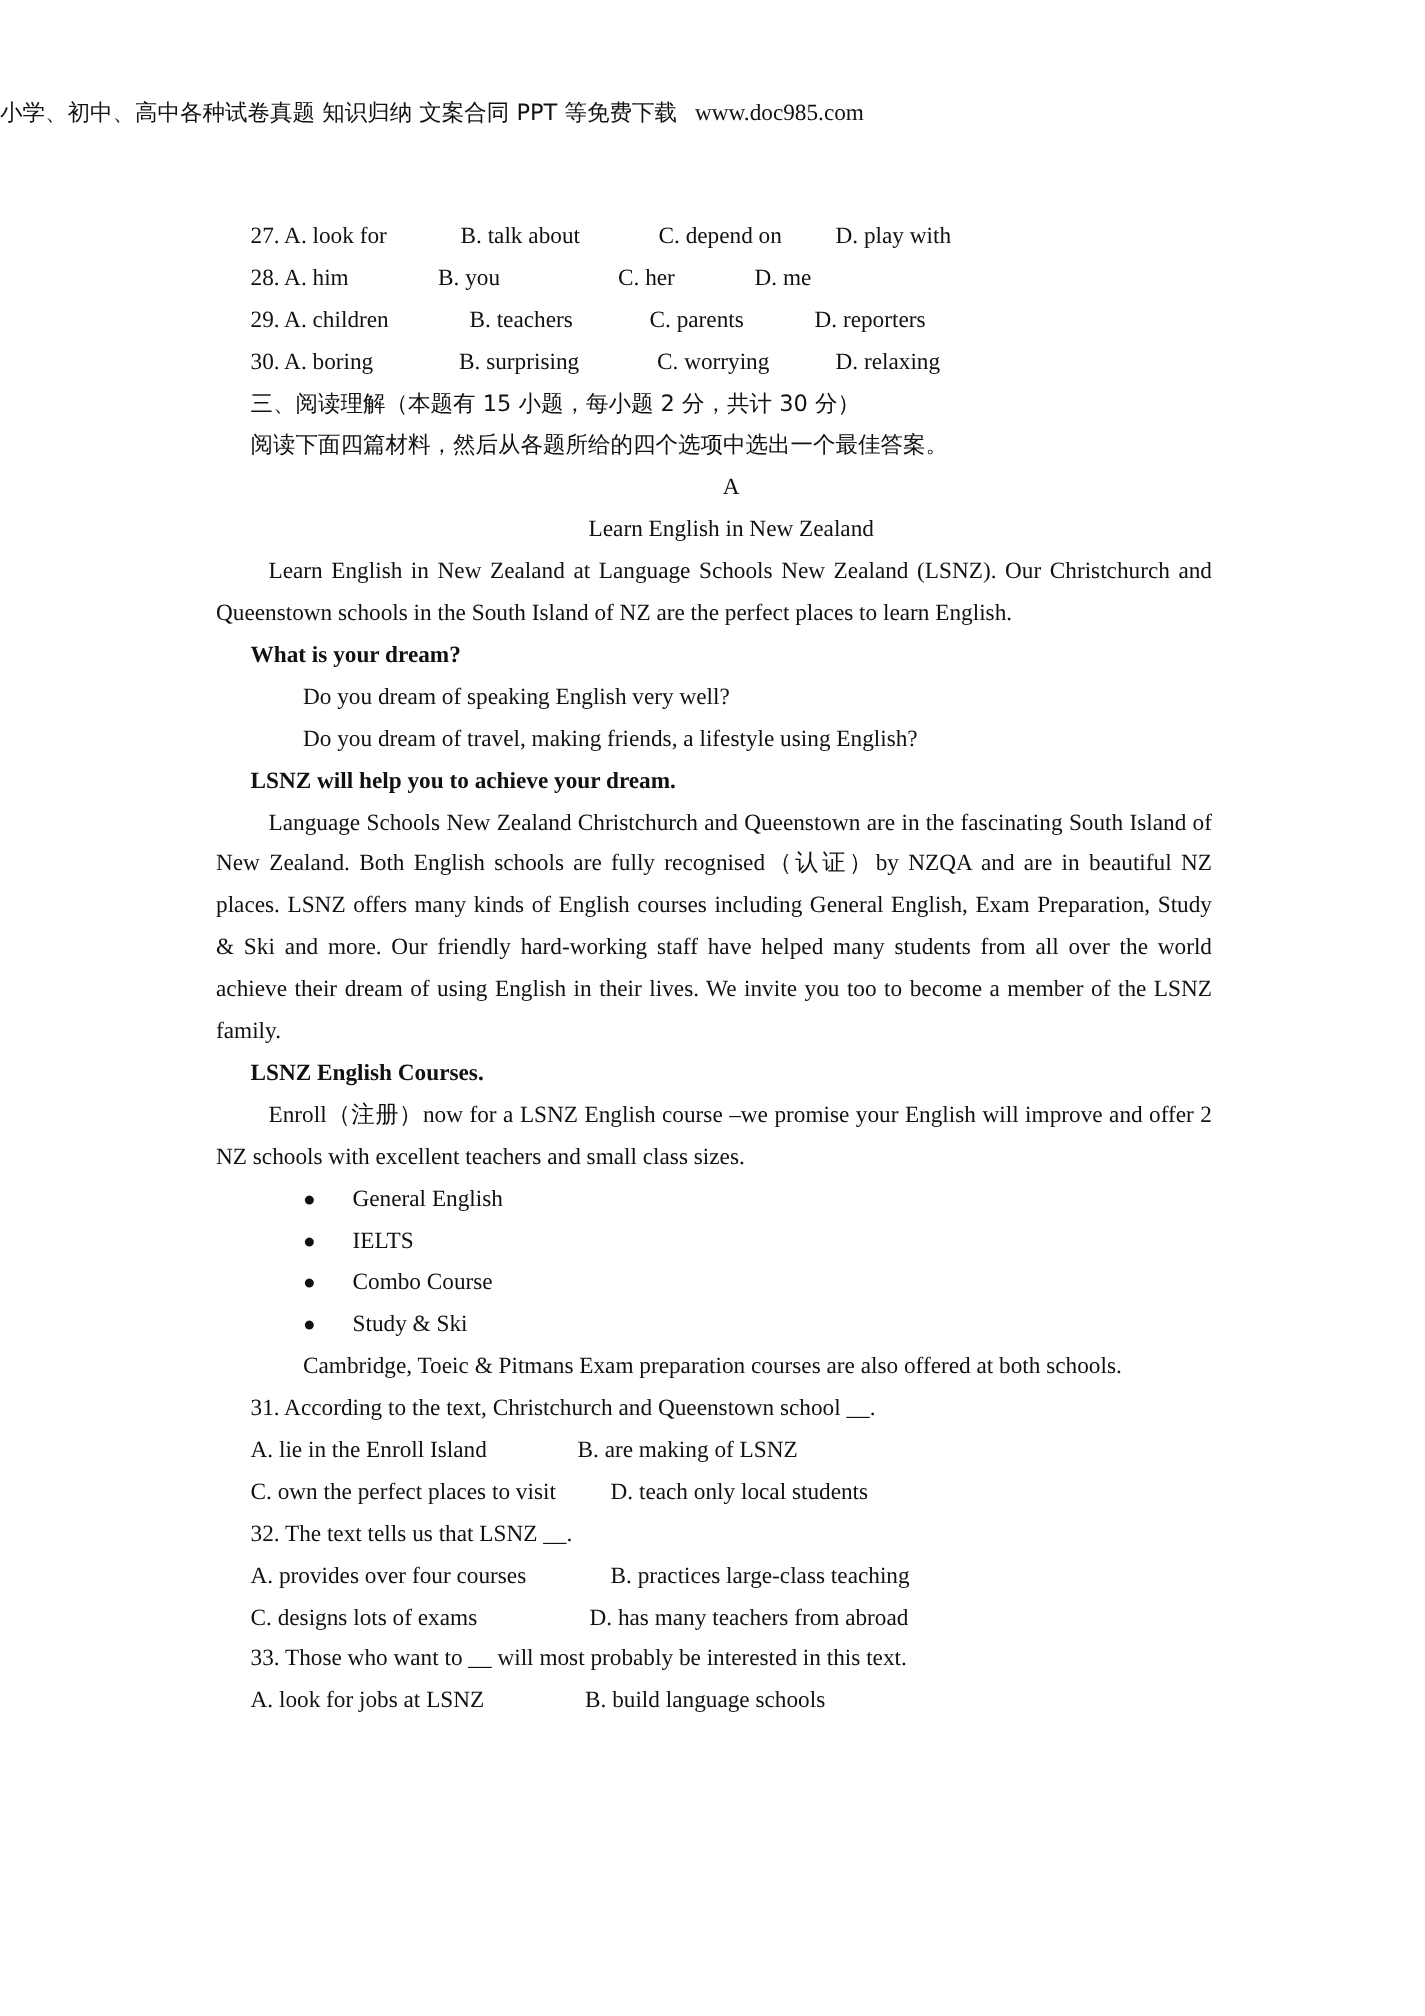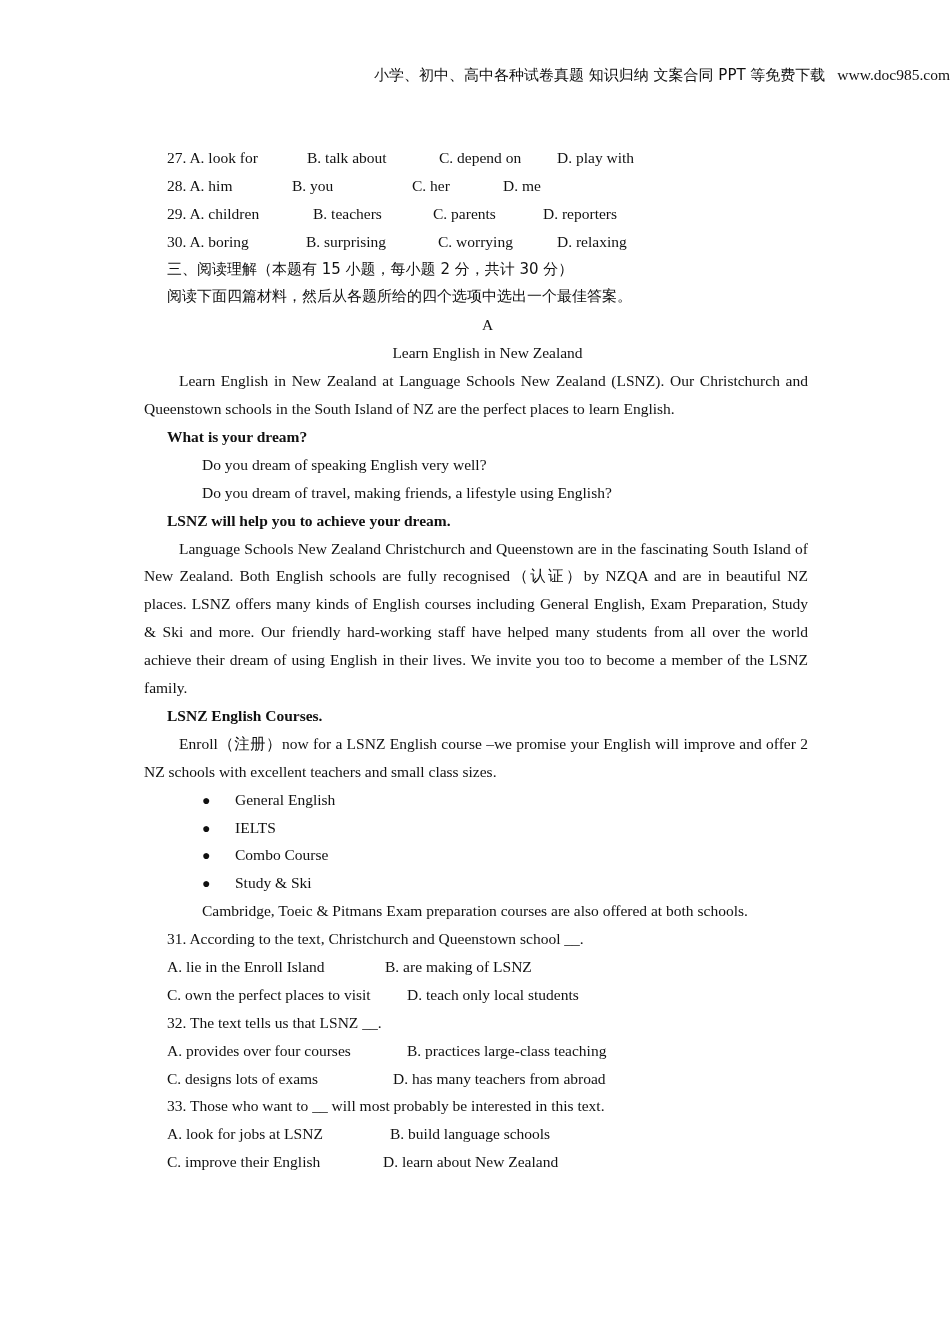--- a/index.html
+++ b/index.html
@@ -2,21 +2,21 @@
 <html><head>
   <meta charset="utf-8">
   <style>
     html, body { margin: 0; padding: 0; background: #ffffff; }
     body {
       width: 950px; height: 1344px; position: relative; overflow: hidden;
       font-family: "Liberation Serif", "DejaVu Serif", serif;
       color: #111; font-size: 15.5px;
     }
     .header {
-      position: absolute; top: 66px; left: 0; width: 950px; text-align: right;
+      position: absolute; top: 66px; left: 0; width: 950px; text-align: left;
       font-size: 15.5px; white-space: pre;
     }
     .header .url { margin-left: 12px; }
     .content { position: absolute; top: 144px; left: 144px; width: 664px; }
     .line { height: 27.9px; line-height: 27.9px; white-space: nowrap; position: relative; margin-left: 23px; }
     .opt { position: absolute; top: 0; }
     .center { text-align: center; }
     .bold { font-weight: bold; }
     .indent { padding-left: 35px; }
     .para { line-height: 27.9px; text-align: justify; }
@@ -100,18 +100,14 @@
   <div class="line">
     <span class="opt" style="left:0">C. designs lots of exams</span>
     <span class="opt" style="left:226px">D. has many teachers from abroad</span>
   </div>
 
   <div class="line">33. Those who want to __ will most probably be interested in this text.</div>
   <div class="line">
     <span class="opt" style="left:0">A. look for jobs at LSNZ</span>
     <span class="opt" style="left:223px">B. build language schools</span>
   </div>
-  <div class="line">
-    <span class="opt" style="left:0">C. improve their English</span>
-    <span class="opt" style="left:216px">D. learn about New Zealand</span>
-  </div>
 
 </div>
 
 </body></html>

